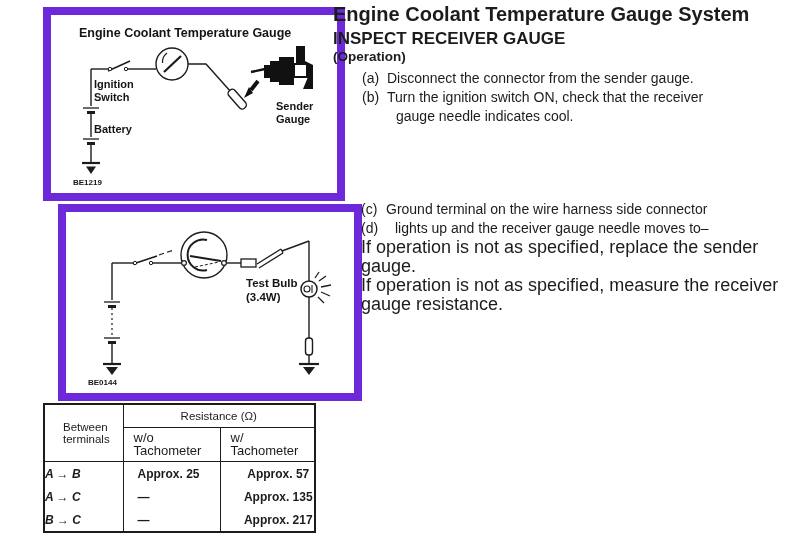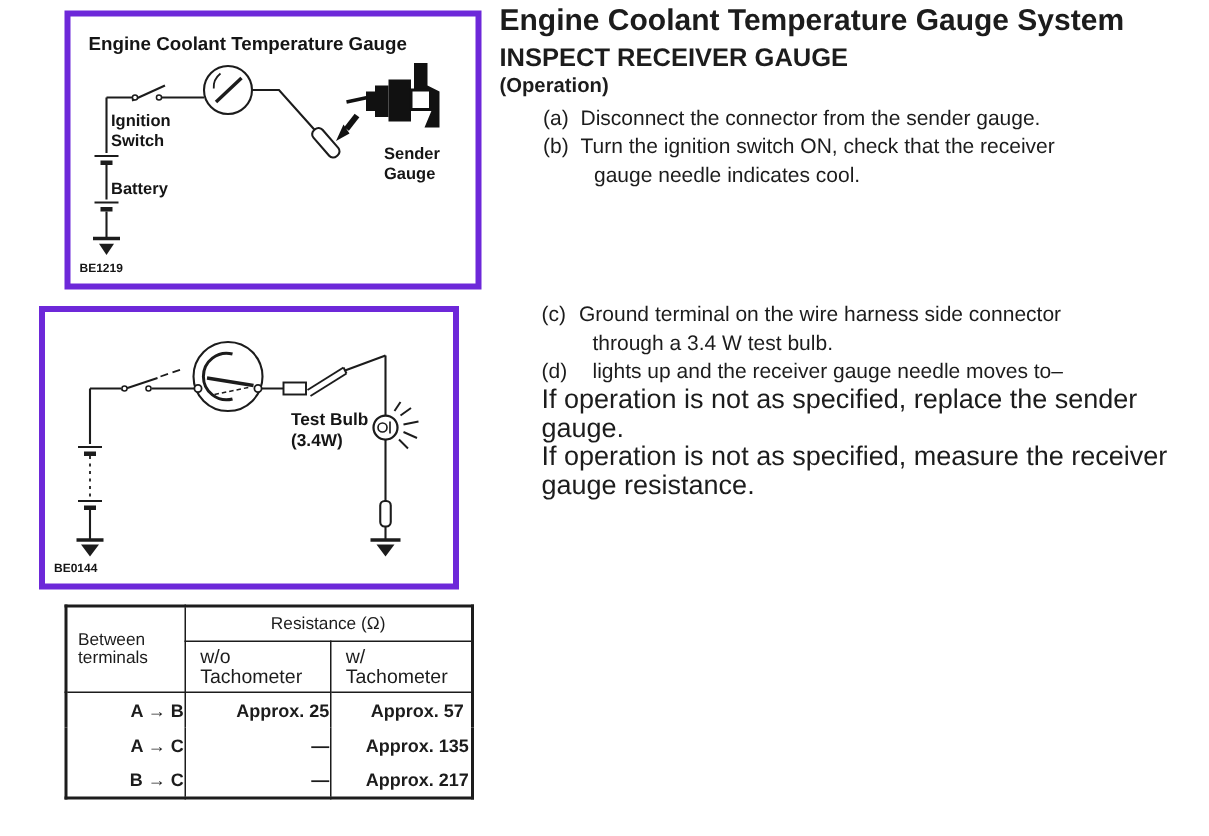--- a/index.html
+++ b/index.html
@@ -1,47 +1,47 @@
 <!DOCTYPE html>
 <html><head>
 <meta charset="utf-8">
 <style>
   html,body{margin:0;padding:0;background:#fff;}
   .page{position:relative;width:806px;height:557px;background:#fff;overflow:hidden;
         font-family:"Liberation Sans",sans-serif;color:#1c1c1c;}
-  .fig-box{position:absolute;border:4px solid #6d28d9;background:#fff;}
+  .fig-box{position:absolute;border:8px solid #6d28d9;background:#fff;padding-left:16px;}
   #fig1{left:43px;top:7px;width:270px;height:178px;}
-  #fig2{left:26px;top:204px;width:272px;height:181px;}
+  #fig2{left:58px;top:204px;width:272px;height:181px;}
   svg text{fill:#151515;font-family:"Liberation Sans",sans-serif;}
 
   
   #right-top{position:absolute;left:333px;top:2px;width:470px;}
   #right-top h1{margin:0;font-size:20px;line-height:24px;font-weight:bold;letter-spacing:0;}
   #right-top h2{margin:5px 0 0 0;font-size:17px;line-height:15px;font-weight:bold;}
   #right-top h3{margin:3px 0 0 0;font-size:13.5px;line-height:15px;font-weight:bold;}
   .steps-ab{margin:5px 0 0 29px;}
   #right-bottom{position:absolute;left:361px;top:200px;width:445px;}
   .step{display:flex;font-size:14px;line-height:19px;}
   .step .lbl{flex:none;width:25px;}
   .step .body{flex:1;}
   .step .cont{padding-left:9px;}
   .note{font-size:18px;line-height:19px;}
 
   
   .res-table{position:absolute;left:43px;top:403px;border-collapse:collapse;
              table-layout:fixed;background:#fff;font-size:11.5px;color:#1c1c1c;}
   .res-table td{border:1.3px solid #1c1c1c;padding:0;vertical-align:middle;}
   .res-table{border:2.5px solid #1c1c1c;}
-  td.c-between{padding-left:7px;font-size:11.5px;line-height:12.5px;}
+  td.c-between{padding-left:18px;font-size:11.5px;line-height:12.5px;}
   tr.hdr1 td.c-res{text-align:center;height:22px;font-size:11.5px;margin-left:31px;}
   tr.hdr2 td{height:33px;padding-left:10px;font-size:13px;line-height:12.5px;}
   tr.data td{border-top:none;border-bottom:none;height:23px;
              font-weight:bold;font-size:12px;}
-  tr.data td.c-term{text-align:right;}
-  tr.data td.c-wo{text-align:right;padding-left:14px;}
+  tr.data td.c-term{text-align:left;font-style:italic;}
+  tr.data td.c-wo{text-align:left;padding-left:14px;}
   tr.data td.c-w{text-align:center;padding-left:22px;}
 </style>
 </head>
 <body>
 
 <div class="page">
 
   <div class="fig-box" id="fig1">
     <svg viewBox="0 0 266 174" width="266" height="174">
       <text x="12" y="22" font-size="12.5" font-weight="bold">Engine Coolant Temperature Gauge</text>
@@ -244,21 +244,20 @@
         </div>
       </div>
     </div>
   </div>
 
   <div id="right-bottom">
     <div class="step">
       <span class="lbl">(c)</span>
       <div class="body">
         <div>Ground terminal on the wire harness side connector</div>
-        <div class="cont">through a 3.4 W test bulb.</div>
       </div>
     </div>
     <div class="step">
       <span class="lbl">(d)</span>
       <div class="body">
         <div class="cont">lights up and the receiver gauge needle moves to–</div>
       </div>
     </div>
     <div class="note">If operation is not as specified, replace the sender gauge.</div>
     <div class="note">If operation is not as specified, measure the receiver</div>

